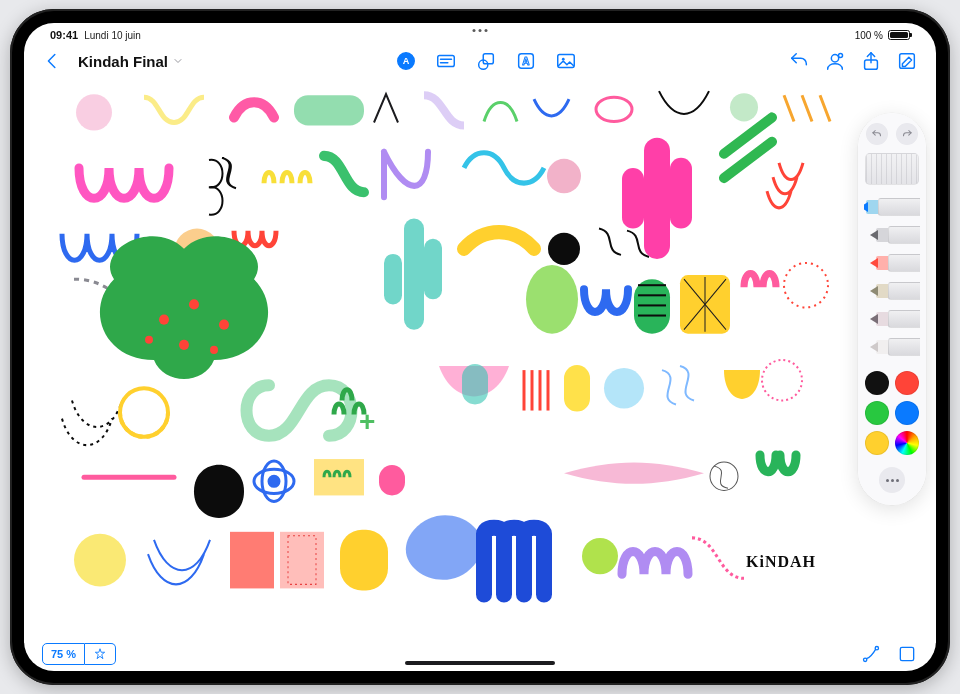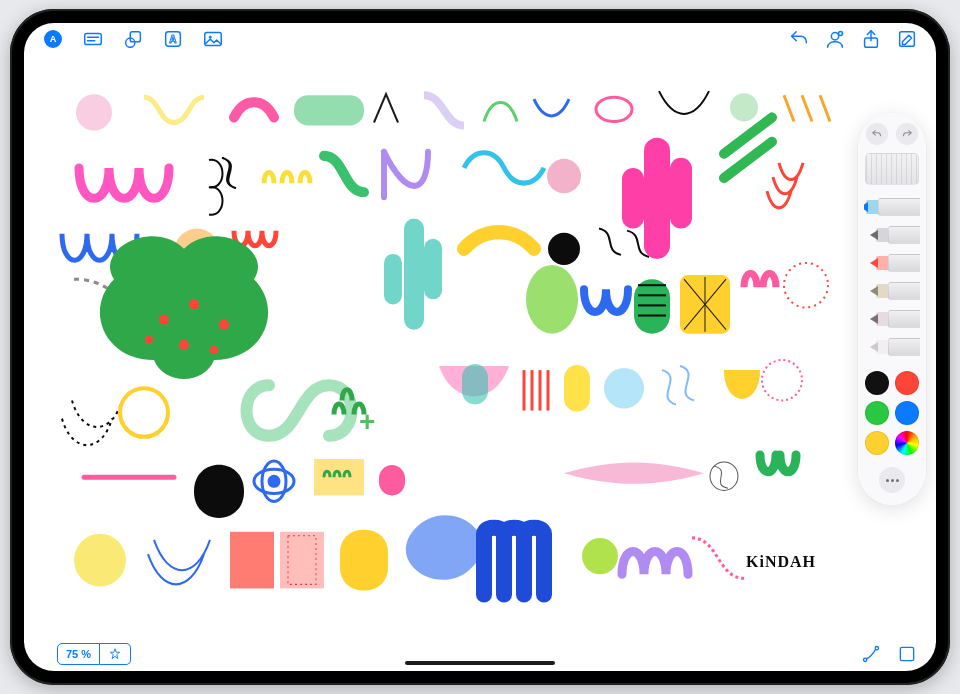--- a/index.html
+++ b/index.html
@@ -66,21 +66,21 @@
     position: absolute; bottom:4px; left:0; right:0;
     height: 26px; display:flex; align-items:center; justify-content:space-between;
     padding: 0 18px;
   }
   .zoom-cluster { display:flex; align-items:center; gap:0; }
   .zoom-btn {
     height:22px; padding:0 8px; border:1.2px solid #0a7aff; color:#0a7aff;
     font-size:11px; font-weight:600; display:flex; align-items:center; justify-content:center;
     background:#fff;
   }
-  .zoom-btn.l { border-radius:5px 0 0 5px;margin-left:15px; }
+  .zoom-btn.l { border-radius:5px 0 0 5px; }
   .zoom-btn.r { border-radius:0 5px 5px 0; border-left:none; }
   .zoom-btn svg{ width:14px; height:14px; stroke:#0a7aff; fill:none; stroke-width:1.5;}
   .bot-right { display:flex; gap:14px; }
   .bot-right .icon-btn svg{ width:20px; height:20px; }
 
   
   .palette {
     position:absolute; top:90px; right:10px;
     width:68px;
     background: rgba(248,248,250,.88);
@@ -130,22 +130,60 @@
   
   .home-ind{ position:absolute; bottom:6px; left:50%; transform:translateX(-50%); width:150px; height:4px; border-radius:3px; background:#1c1c1f;}
 
 </style>
 </head>
 <body>
 
 <div class="device">
   <div class="screen">
 
+    <div class="status">
+      <div class="status-left">
+        <span>09:41</span>
+        <span class="date">Lundi 10 juin</span>
+      </div>
+      <div class="status-center">
+        <span></span>
+          <span></span>
+          <span></span>
+      </div>
+      <div class="status-right">
+        <span>
+          <svg viewBox="0 0 20 14">
+              <path d="M1 4c5-5 13-5 18 0M4 7c3.3-3.3 8.7-3.3 12 0M7 10c1.7-1.7 4.3-1.7 6 0" stroke="#111" stroke-width="1.4" fill="none" stroke-linecap="round"></path>
+              <circle cx="10" cy="12.4" r="1.1" fill="#111"></circle>
+            </svg>
+        </span>
+        <span style="font-size:10px;font-weight:500;">100 %</span>
+        <span class="battery">
+            <span class="fill"></span>
+          </span>
+      </div>
+    </div>
 
     <div class="toolbar">
+      <div class="left">
+        <span class="icon-btn">
+          <svg viewBox="0 0 24 24">
+              <polyline points="14 5 7 12 14 19"></polyline>
+            </svg>
+        </span>
+        <div class="title-wrap">
+          <span>Kindah Final</span>
+          <span class="chev">
+            <svg width="12" height="12" viewBox="0 0 24 24">
+                <polyline points="6 9 12 15 18 9" stroke="#9a9aa0" stroke-width="2" fill="none" stroke-linecap="round"></polyline>
+              </svg>
+          </span>
+        </div>
+      </div>
 
       <div class="center">
         <span class="icon-btn filled">
           <svg viewBox="0 0 24 24">
               <circle cx="12" cy="12" r="9"></circle>
               <text x="12" y="15" text-anchor="middle" font-size="10" fill="#fff" font-weight="700" stroke="none">A</text>
             </svg>
         </span>
         <span class="icon-btn">
           <svg viewBox="0 0 24 24">

